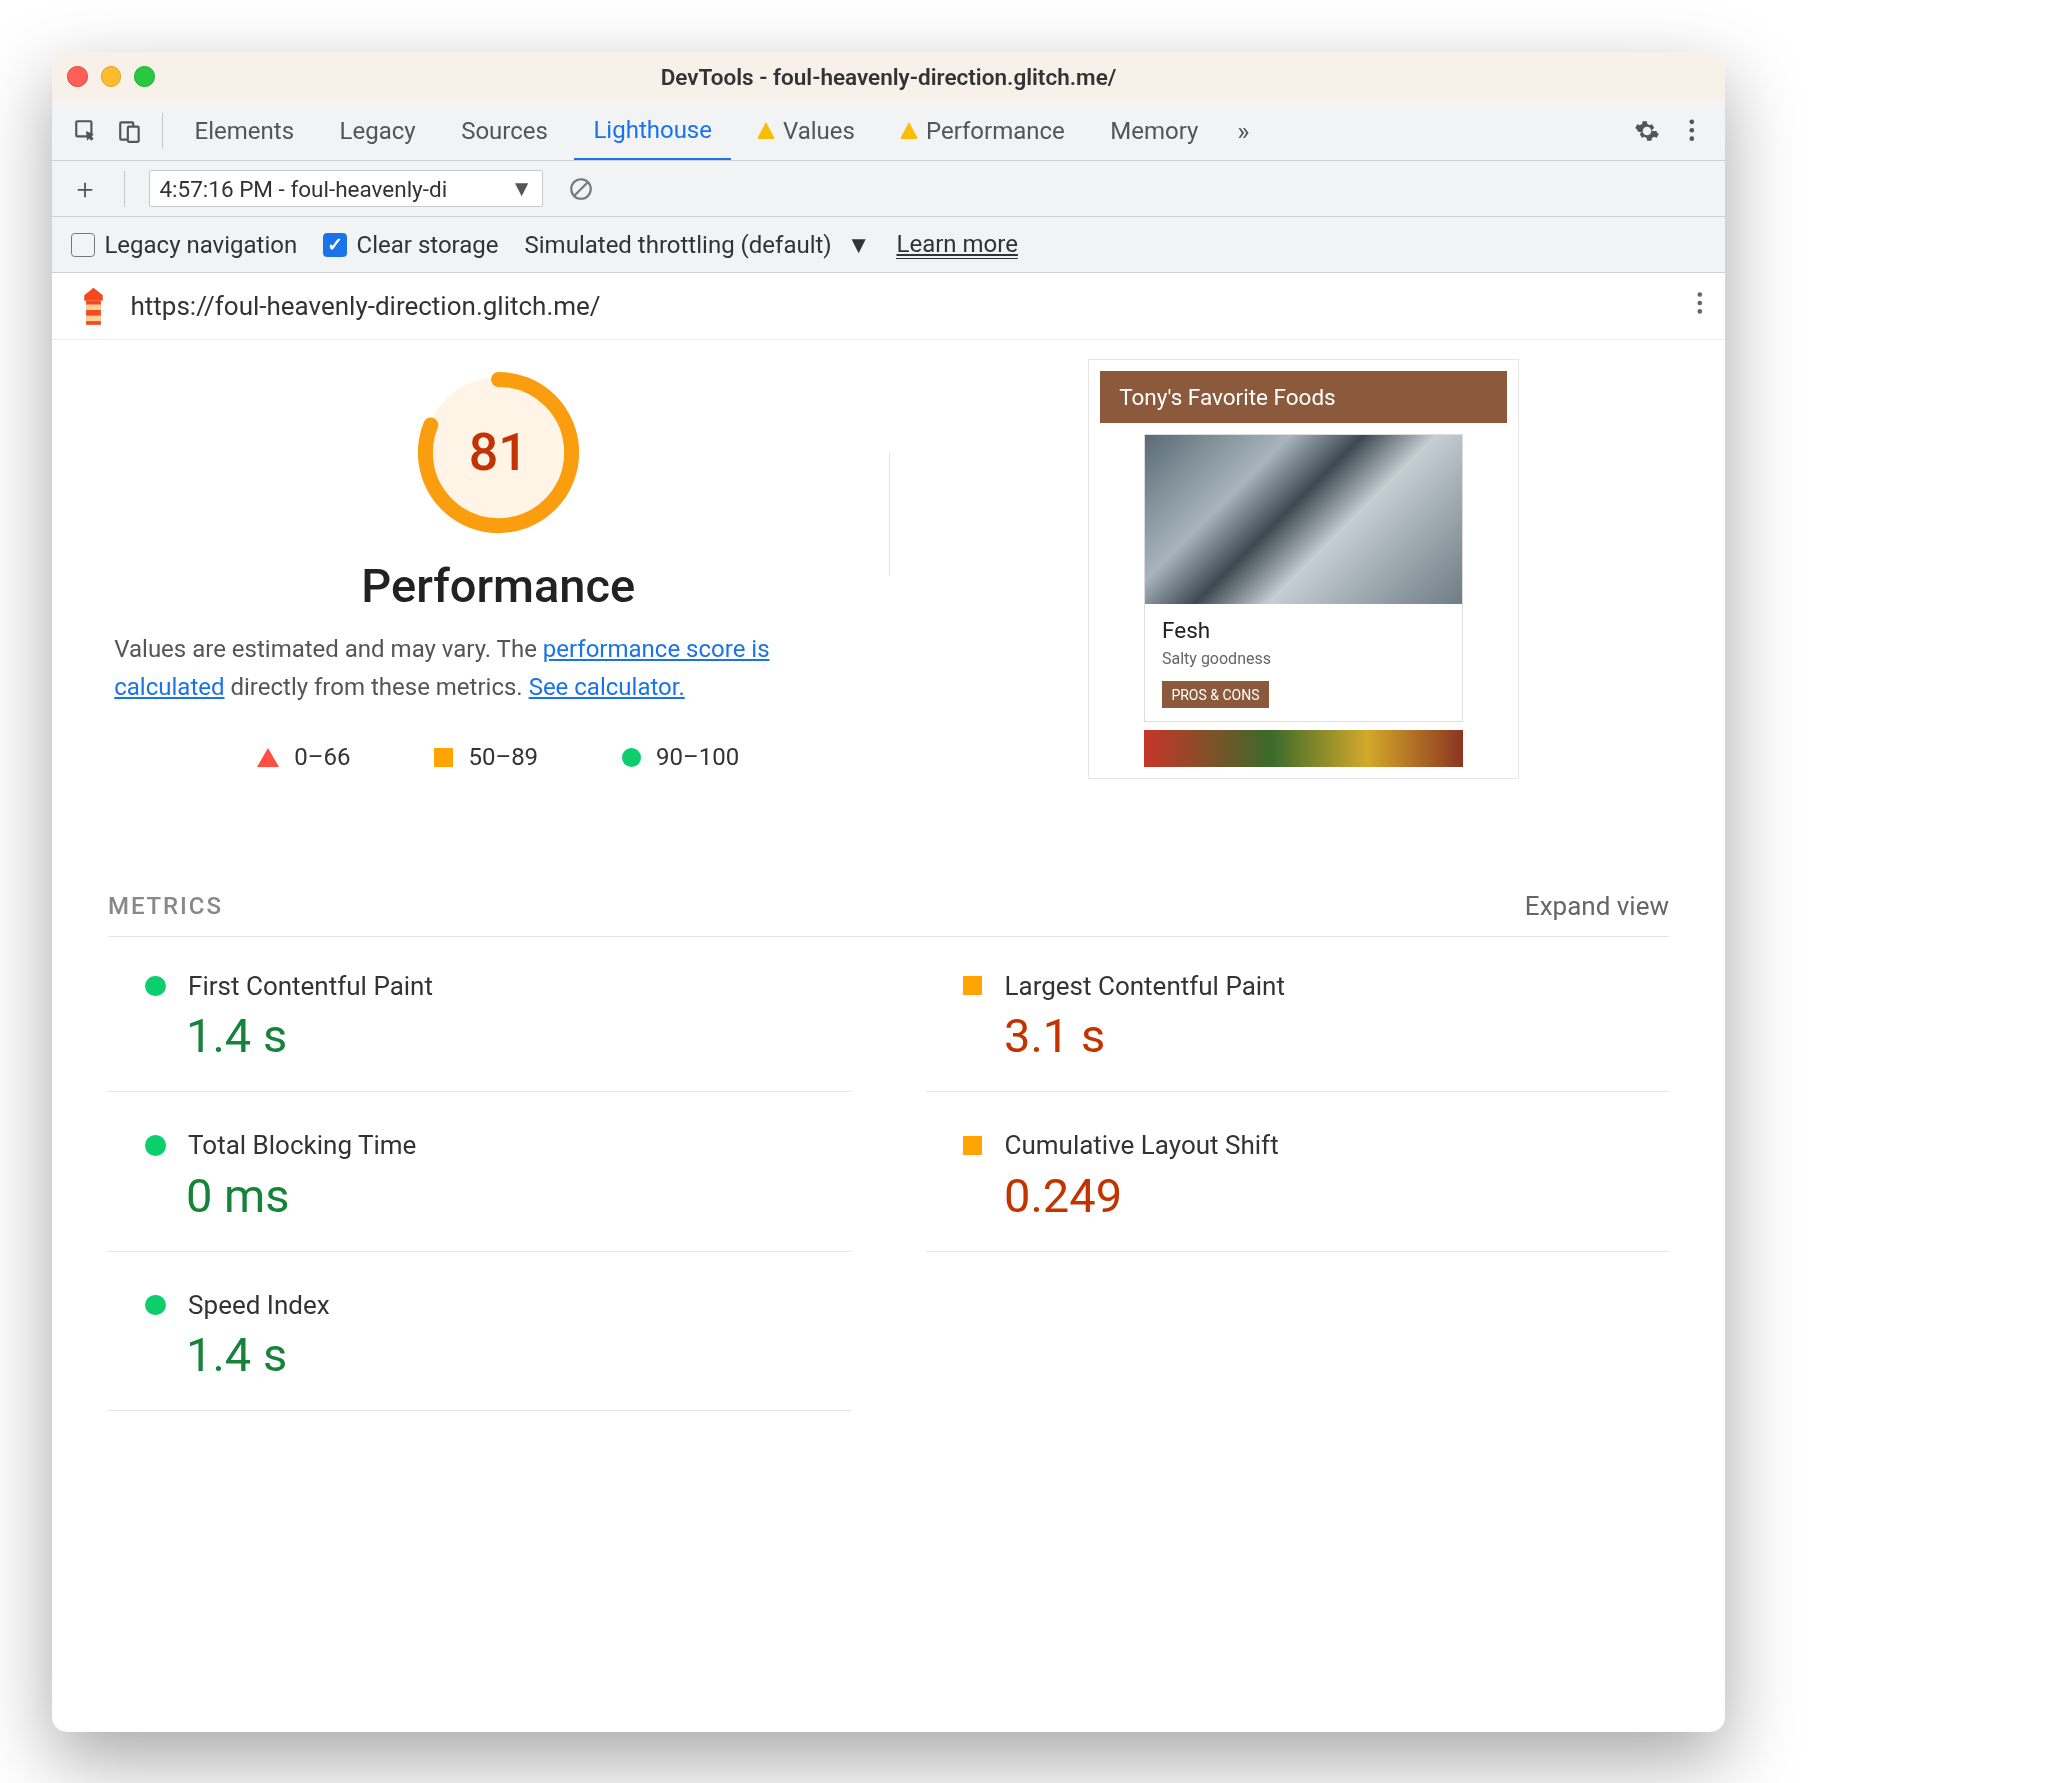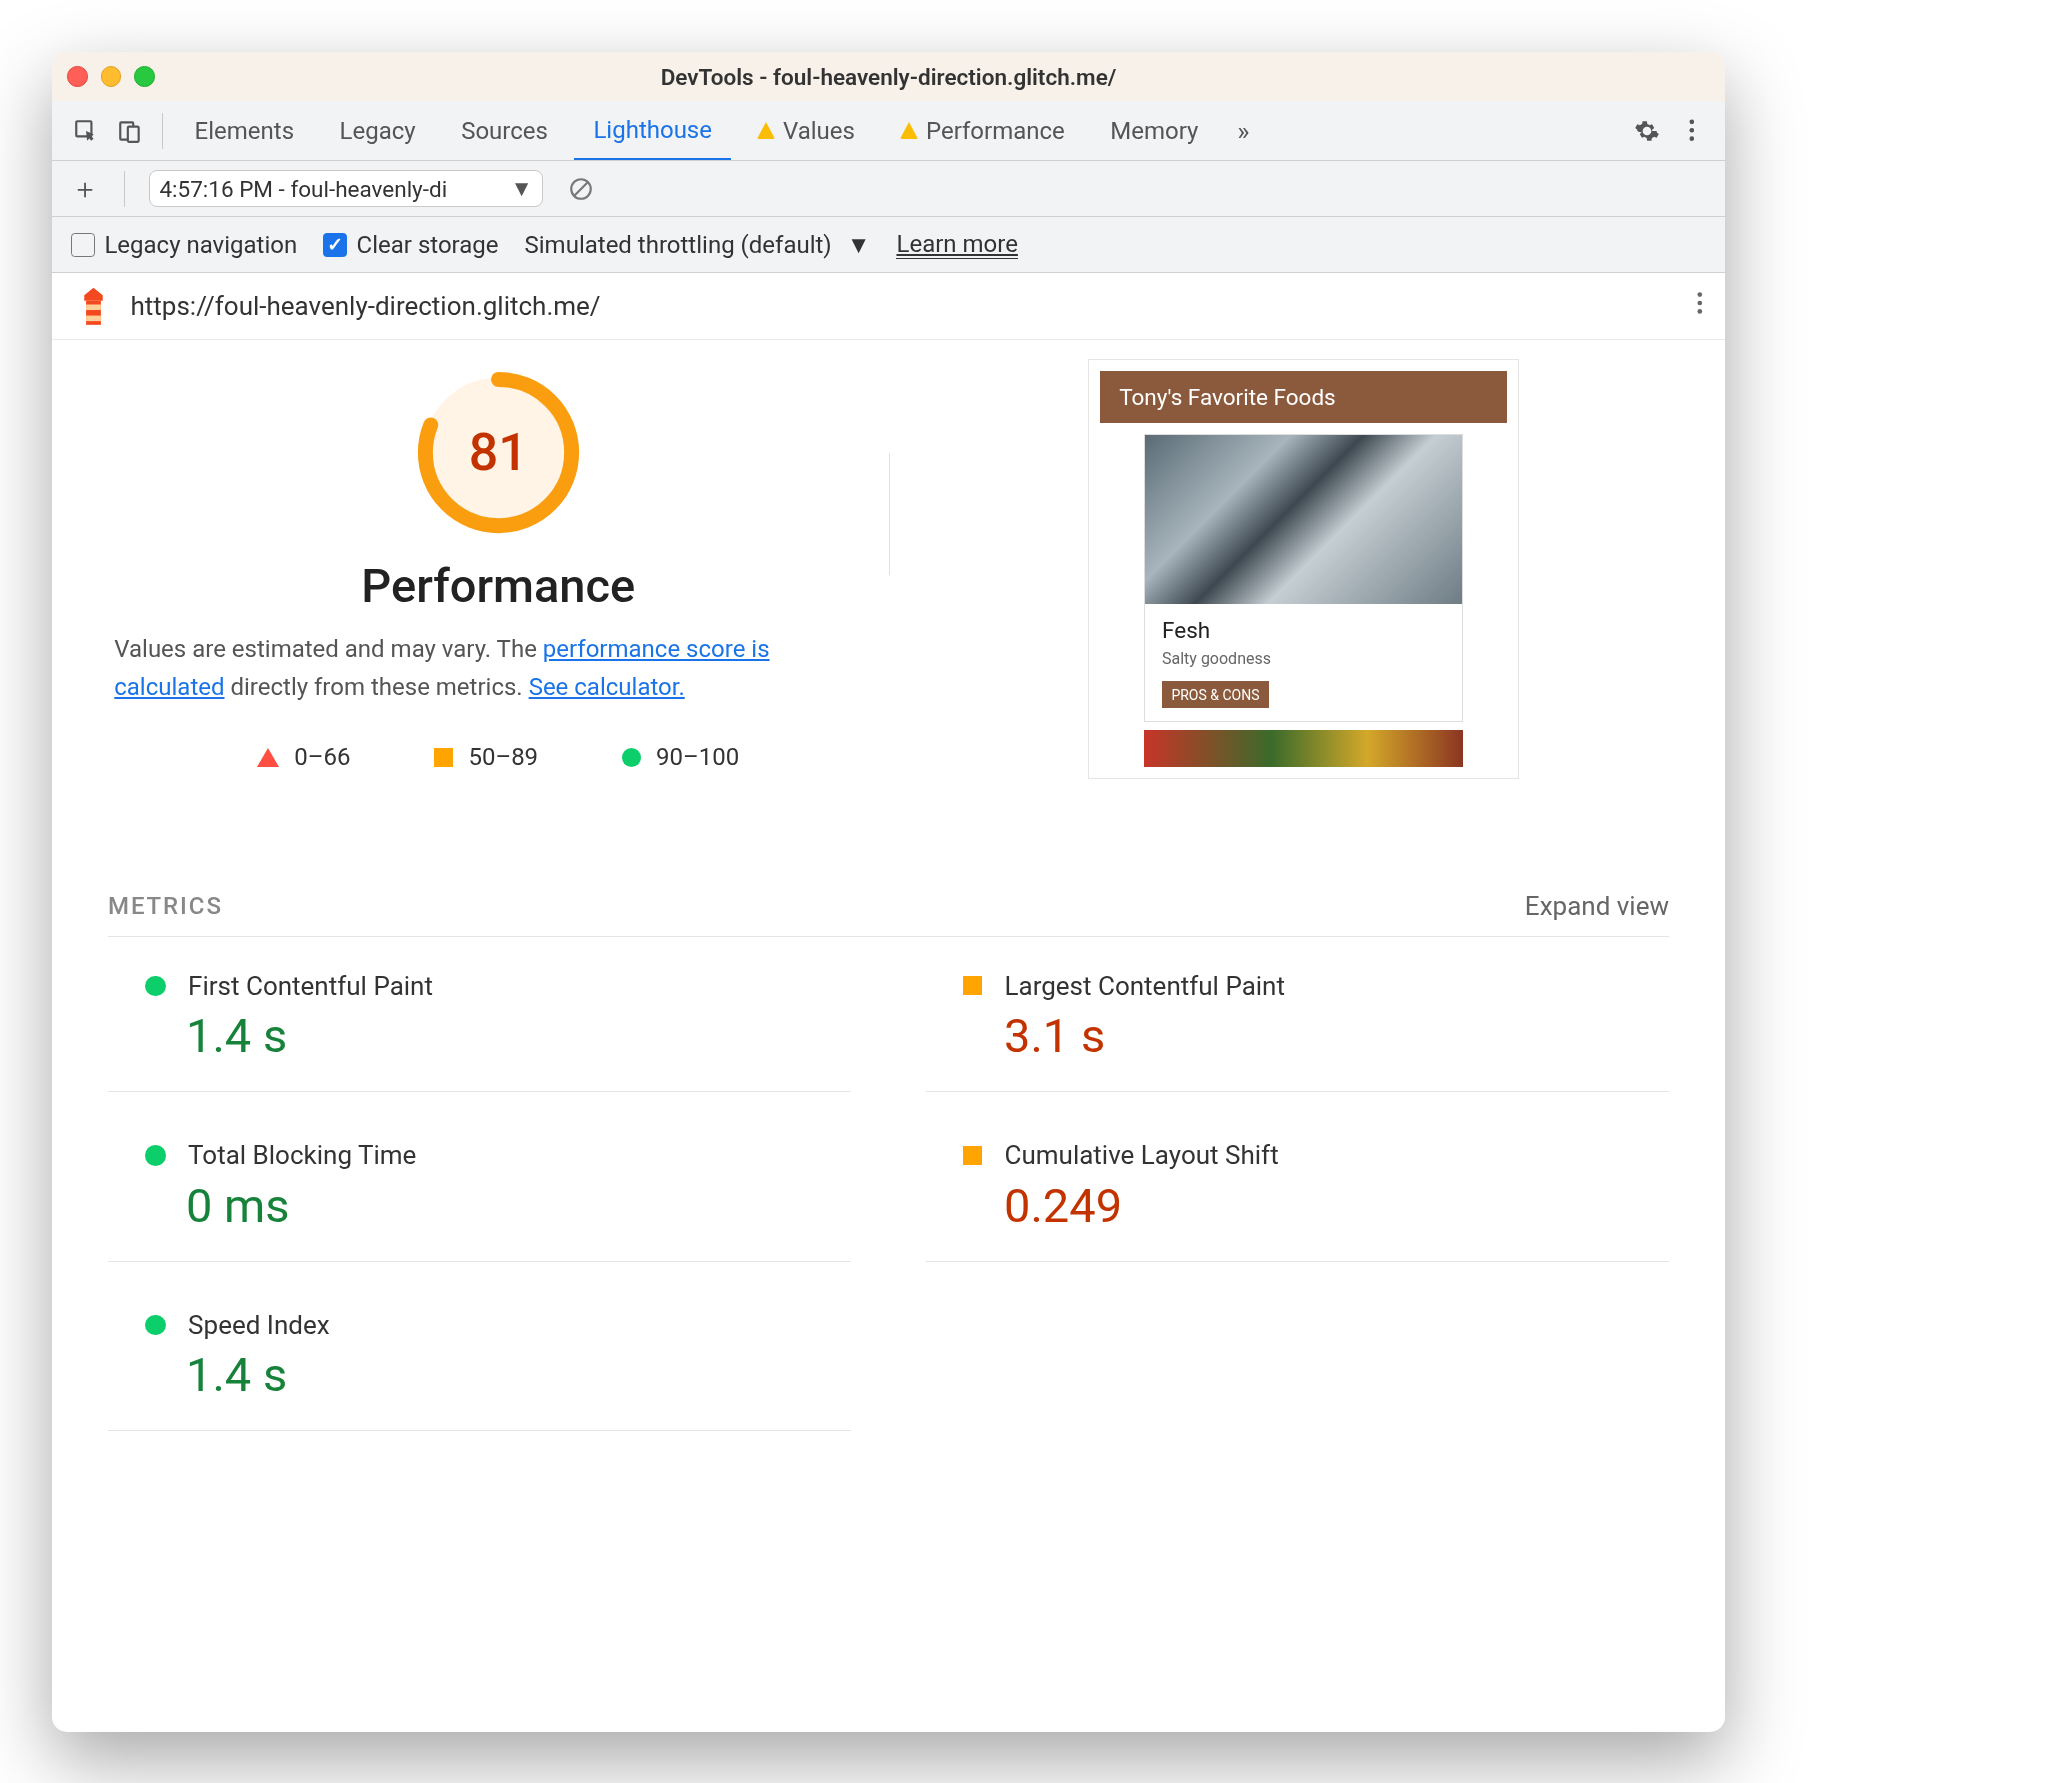--- a/index.html
+++ b/index.html
@@ -17,21 +17,21 @@
 
 .tabbar { background: #f1f3f4; height: 60px; border-bottom: 0.9px solid #d0d0d0; display: flex; align-items: center; padding: 0 15px; gap: 7.5px; }
 .ico-btn { width: 37px; height: 37px; display: flex; align-items: center; justify-content: center; color: #555; cursor: pointer; }
 .vsep { width: 0.9px; height: 36px; background: #c8c8c8; margin: 0 5.6px; }
 .tab-item { padding: 0 19px; height: 100%; display: flex; align-items: center; font-size: 24px; color: #555; cursor: pointer; gap: 7.5px; }
 .tab-item.active { color: #1a73e8; border-bottom: 2.8px solid #1a73e8; }
 .warn-tri { width: 0; height: 0; border-left: 9.4px solid transparent; border-right: 9.4px solid transparent; border-bottom: 17px solid #fbbc04; border-radius: 1.9px; }
 
 .secondbar { background: #f1f3f4; height: 56px; border-bottom: 0.9px solid #d0d0d0; display: flex; align-items: center; padding: 0 19px; gap: 19px; }
 .plus-btn { font-size: 28px; color: #555; cursor: pointer; }
-.run-select { border: 0.9px solid #c8c8c8; background: #fff; height: 37px; padding: 0 9.4px; font-size: 22.5px; color: #333; border-radius: 8px; display: flex; align-items: center; gap: 20px; cursor: pointer; width: 394px; }
+.run-select { border: 0.9px solid #c8c8c8; background: #fff; height: 37px; padding: 0 9.4px; font-size: 22.5px; color: #333; border-radius: 2px; display: flex; align-items: center; gap: 20px; cursor: pointer; width: 394px; }
 .run-select .arrow { margin-left: auto; color: #555; }
 .clear-btn svg { width: 26px; height: 26px; }
 
 .thirdbar { background: #f1f3f4; height: 56px; border-bottom: 0.9px solid #d0d0d0; display: flex; align-items: center; padding: 0 19px; gap: 26px; font-size: 24px; color: #333; }
 .checkbox { width: 24px; height: 24px; border: 1.9px solid #777; border-radius: 3.7px; display: inline-flex; align-items: center; justify-content: center; }
 .checkbox.checked { background: #1a73e8; border-color: #1a73e8; }
 .checkbox.checked::after { content: "✓"; color: #fff; font-size: 19px; font-weight: bold; }
 .cb-wrap { display: flex; align-items: center; gap: 9.4px; }
 .throttle { display: flex; align-items: center; gap: 15px; color: #333; }
 .learn-link { text-decoration: underline; border-bottom: 0.9px solid #333; }
@@ -71,21 +71,21 @@
 .preview-prod { font-size: 22.5px; color: #222; margin-bottom: 5.6px; }
 .preview-sub { font-size: 16px; color: #666; margin-bottom: 13px; }
 .preview-btn { background: #8b5a3c; color: #fff; padding: 5.6px 9.4px; font-size: 14px; display: inline-block; }
 .preview-img2 { height: 37px; margin: 0 auto; width: 319px; background: linear-gradient(90deg, #c73528 0%, #3a6b2a 40%, #d4a82a 70%, #8b3521 100%); }
 
 .metrics-section { margin-top: 112px; }
 .metrics-head { display: flex; align-items: center; border-bottom: 0.9px solid #e5e5e5; padding-bottom: 15px; }
 .metrics-title { font-size: 24px; letter-spacing: 1.9px; color: #888; font-weight: 500; }
 .expand-link { margin-left: auto; font-size: 26px; color: #666; cursor: pointer; }
 
-.metrics-grid { display: grid; grid-template-columns: 1fr 1fr; gap: 14px 75px; }
+.metrics-grid { display: grid; grid-template-columns: 1fr 1fr; gap: 4px 75px; }
 .metric { border-bottom: 0.9px solid #e5e5e5; padding: 34px 0 28px 37px; }
 .metric-row1 { display: flex; align-items: center; gap: 22.5px; }
 .metric-label { font-size: 26px; color: #333; }
 .metric-value { font-size: 47px; font-weight: 400; margin-top: 7.5px; margin-left: 41px; }
 .metric-value.good { color: #178239; }
 .metric-value.avg { color: #c33300; }
 .mark-good { width: 20.6px; height: 20.6px; background: #0cce6b; border-radius: 50%; }
 .mark-avg { width: 19px; height: 19px; background: #ffa400; }
 
 .chevrons { font-size: 26px; }

